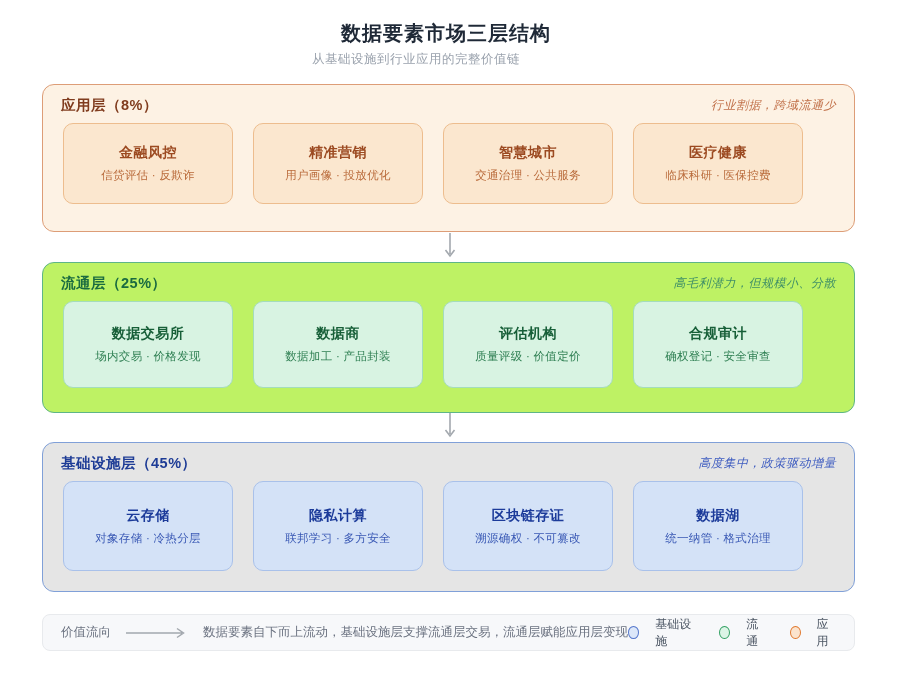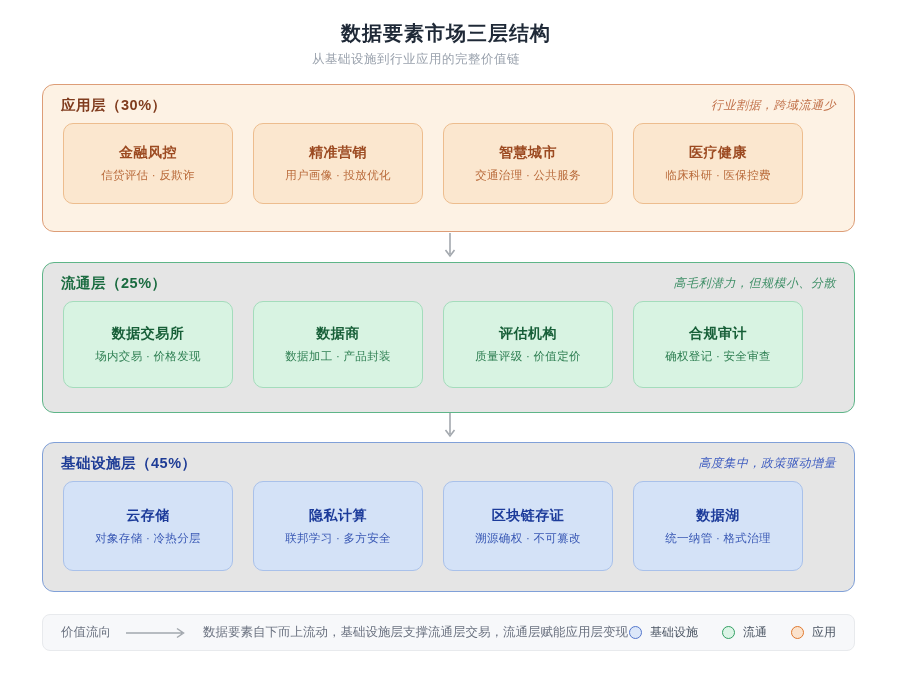--- a/index.html
+++ b/index.html
@@ -25,21 +25,21 @@
 
   
   .layer-app { top:84px; height:148px; background:#fdf2e4; border-color:#dd9d77; }
   .layer-app .layer-title { color:#803c1e; }
   .layer-app .layer-note { color:#c17049; }
   .layer-app .card { height:81px; background:#fbe7cf; border-color:#edbd8e; }
   .layer-app .card-title { color:#9c4a21; }
   .layer-app .card-sub { color:#b96a3a; }
 
   
-  .layer-flow { top:262px; height:151px; background:#e5e5e5; border-color:#5eb588; }
+  .layer-flow { top:262px; height:151px; background:#bef264; border-color:#5eb588; }
   .layer-flow .layer-title { color:#1a6b40; }
   .layer-flow .layer-note { color:#3f8f67; }
   .layer-flow .card { height:87px; background:#d8f3e2; border-color:#a4dcbc; }
   .layer-flow .card-title { color:#175f38; }
   .layer-flow .card-sub { color:#2e7f52; }
 
   
   .layer-infra { top:442px; height:150px; background:#e5e5e5; border-color:#80a0d8; }
   .layer-infra .layer-title { color:#1e3c96; }
   .layer-infra .layer-note { color:#3e5cc0; }
@@ -51,36 +51,36 @@
   .down-arrow.a1 { top:233px; }
   .down-arrow.a2 { top:413px; }
 
   .footer { position:absolute; left:42px; top:614px; width:813px; height:37px;
     background:#f7f8fa; border:1px solid #e8eaed; border-radius:8px;
     display:flex; align-items:center; padding:4px 18px; }
   .footer-label { font-size:12.5px; color:#6b7280; margin-right:14px; white-space:nowrap; }
   .flow-arrow { margin-right:14px; flex:none; }
   .footer-desc { font-size:12.5px; color:#6b7280; white-space:nowrap; }
   .legend { margin-left:auto; display:flex; align-items:center; gap:24px; }
-  .legend-item { display:flex; align-items:center; gap:8px; }
+  .legend-item { display:flex; align-items:center; gap:16px; }
   .legend-dot { width:13px; height:13px; border-radius:50%; border:1.5px solid; }
   .dot-infra { border-color:#5577cc; background:#dce7f9; }
   .dot-flow { border-color:#33a063; background:#dcf4e6; }
   .dot-app { border-color:#e0792f; background:#fbe3cd; }
   .legend-label { font-size:12px; color:#4b5563; }
 </style>
 </head>
 <body>
 
 <div class="page-title">数据要素市场三层结构</div>
 <div class="page-subtitle">从基础设施到行业应用的完整价值链</div>
 
 <section class="layer layer-app">
   <div class="layer-head">
-    <span class="layer-title">应用层（30%）</span>
+    <span class="layer-title">应用层（8%）</span>
     <span class="layer-note">行业割据，跨域流通少</span>
   </div>
   <div class="cards">
     <div class="card">
       <div class="card-title">金融风控</div>
       <div class="card-sub">信贷评估 · 反欺诈</div>
     </div>
     <div class="card">
       <div class="card-title">精准营销</div>
       <div class="card-sub">用户画像 · 投放优化</div>

